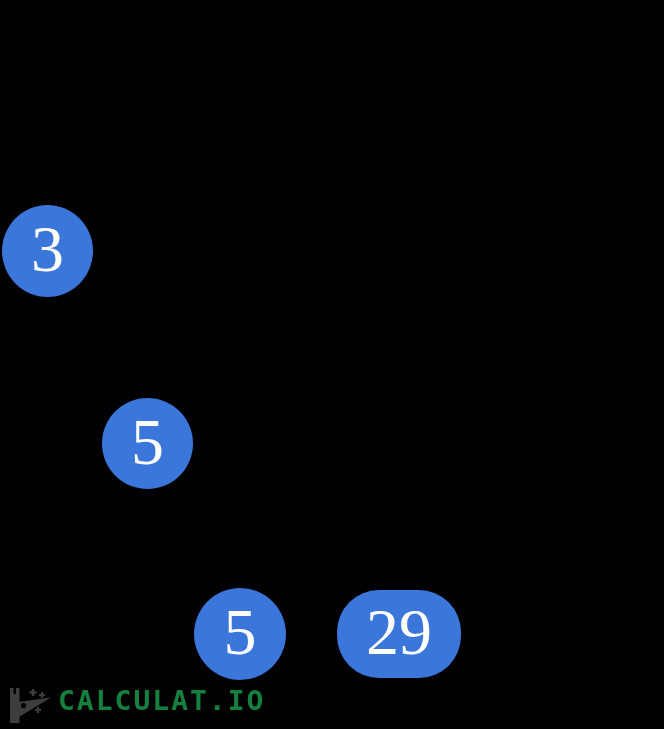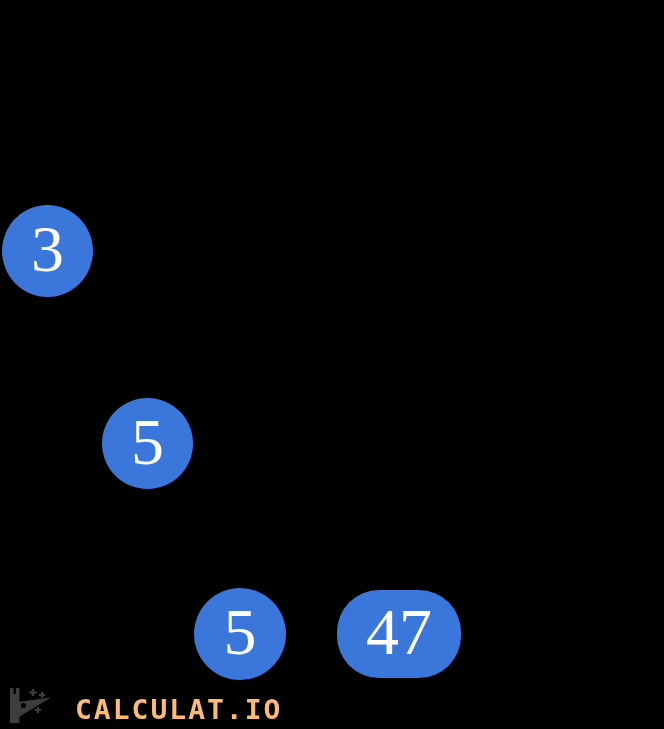--- a/index.html
+++ b/index.html
@@ -35,23 +35,23 @@
   .n2 { left: 102px; top: 398px; width: 91px;  height: 91px; font-size: 66px; }
   .n3 { left: 194px; top: 588px; width: 92px;  height: 92px; font-size: 66px; }
   .n4 { left: 337px; top: 590px; width: 124px; height: 88px; font-size: 66px; }
 
   .watermark {
     position: absolute;
     left: 5px;
     top: 685px;
     height: 42px;
     display: flex;
-    align-items: flex-end;
-    gap: 22px;
-    color: #fdba74;
+    align-items: flex-start;
+    gap: 5px;
+    color: #15803d;
   }
   .wm-icon {
     width: 48px;
     height: 42px;
     display: inline-flex;
     align-items: center;
     justify-content: center;
   }
   .wm-text {
     font-family: "DejaVu Sans Mono", monospace;
@@ -73,21 +73,21 @@
 
   <div class="node circle n2">
     <span class="node-label">5</span>
   </div>
 
   <div class="node circle n3">
     <span class="node-label">5</span>
   </div>
 
   <div class="node pill n4">
-    <span class="node-label">47</span>
+    <span class="node-label">29</span>
   </div>
 
   <div class="watermark">
     <span class="wm-icon">
       <svg width="48" height="42" viewBox="0 0 48 42" xmlns="http://www.w3.org/2000/svg" aria-hidden="true">
         <g fill="#3d3d3d">
 
           <path d="M5 3 h3.5 v6 h2.5 v-6 h3.5 v35 h-9.5 z"></path>
 
           <path d="M13 17 L46 12.5 L14 32 z"></path>

